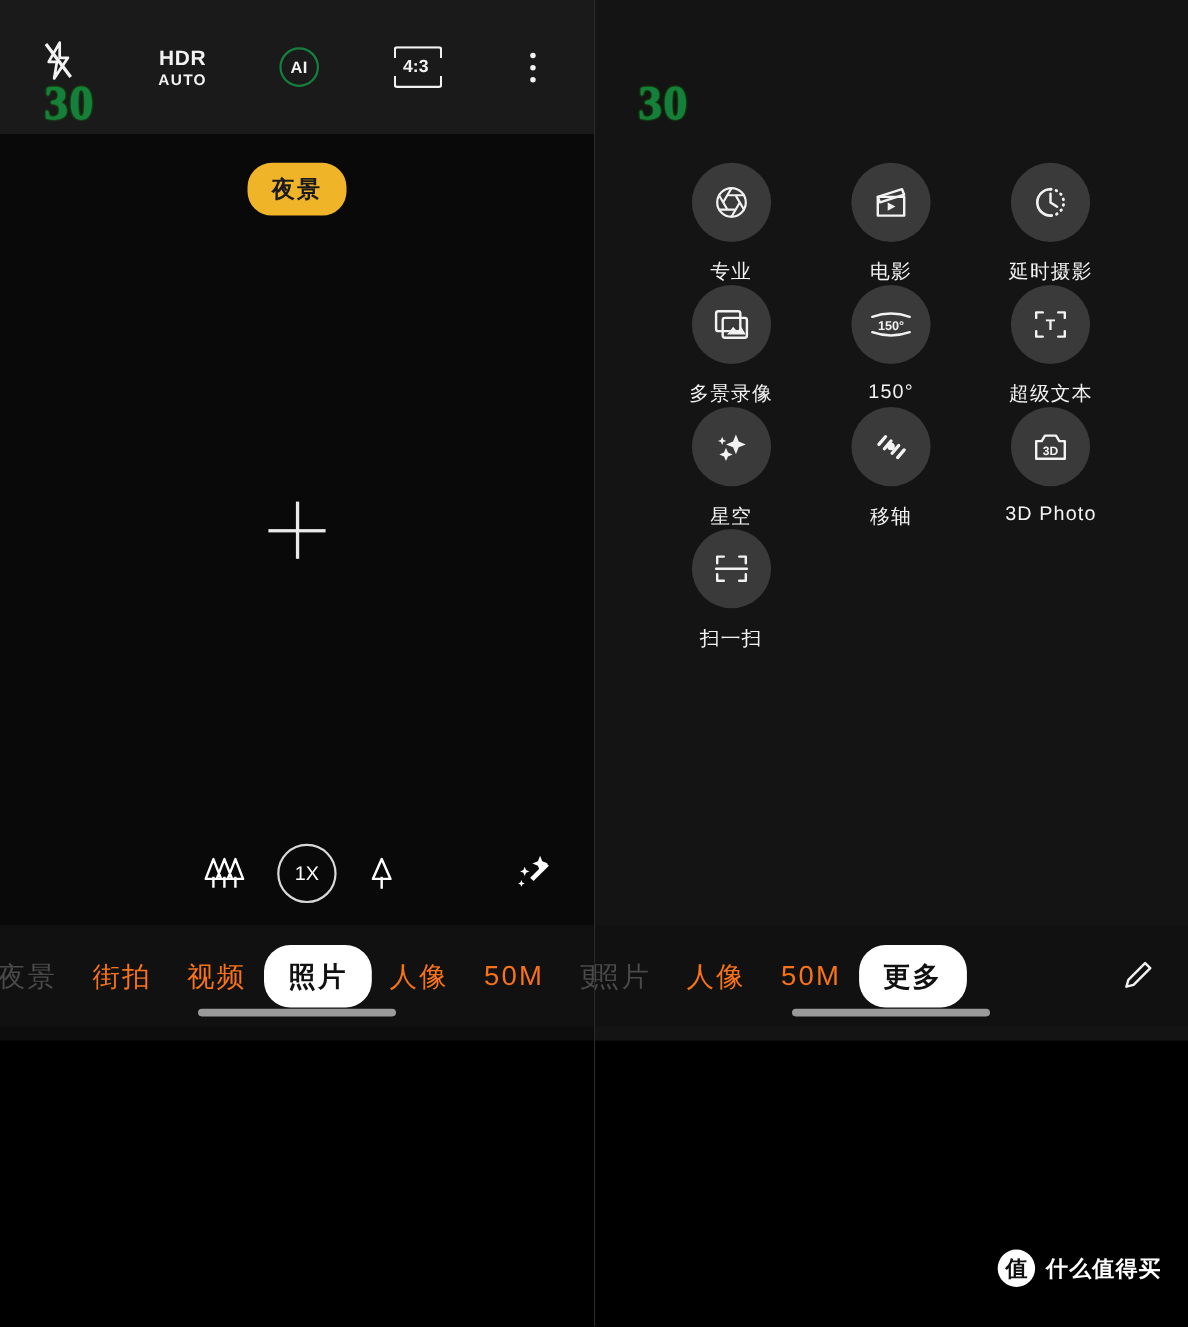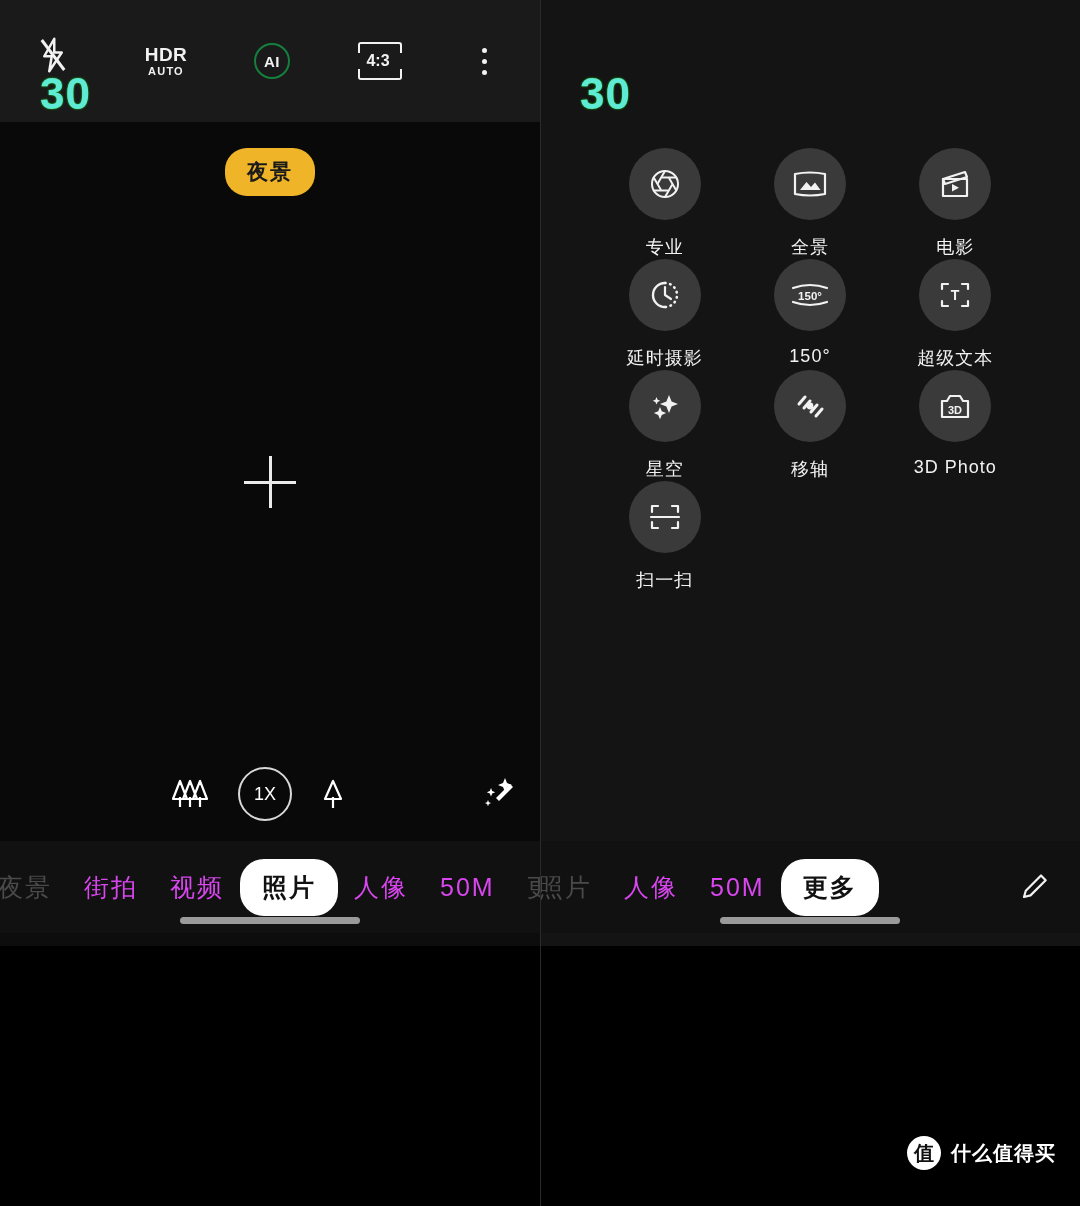--- a/index.html
+++ b/index.html
@@ -31,31 +31,31 @@
   .topbar-items{
     display:flex; align-items:center; width:100%;
     padding:0 30px; justify-content:space-between;
   }
   .tb{ display:flex; flex-direction:column; align-items:center; justify-content:center;
        min-width:52px; color:#f2f2f2; }
 
   .flash-slot{ position:relative; width:56px; height:56px; }
   .flash-icon{ position:absolute; left:8px; top:4px; }
   .fps{
-    position:absolute; font-family:Liberation Sans, sans-serif;
-    font-weight:700; color:#5eead4; letter-spacing:1px;
+    position:absolute; font-family:Liberation Serif, serif;
+    font-weight:700; color:#15803d; letter-spacing:1px;
     text-shadow:0 0 2px #19e019;
     font-size:44px; line-height:44px;
   }
   .fps-left{ left:40px; top:72px; }
   .fps-right{ left:580px; top:72px; z-index:55; }
 
   .hdr{ line-height:1; text-align:center; }
   .hdr .l1{ font-size:19px; font-weight:700; letter-spacing:.5px; }
-  .hdr .l2{ font-size:11px; font-weight:700; letter-spacing:1.2px; margin-top:2px; }
+  .hdr .l2{ font-size:14px; font-weight:700; letter-spacing:1.2px; margin-top:2px; }
 
   .ai-circle{
     width:36px; height:36px; border:2px solid #15803d; border-radius:50%;
     display:flex; align-items:center; justify-content:center;
     font-size:15px; font-weight:600; letter-spacing:.4px;
   }
   .ratio{
     position:relative; width:40px; height:38px;
     display:flex; align-items:center; justify-content:center;
     font-size:16px; font-weight:600;
@@ -83,38 +83,38 @@
   .crosshair{
     position:absolute; left:50%; top:50%; transform:translate(-50%,-50%);
     width:52px; height:52px;
   }
   .crosshair i{ position:absolute; background:#eaeaea; }
   .crosshair .h{ left:0; top:25px; width:52px; height:3px; }
   .crosshair .v{ left:25px; top:0; width:3px; height:52px; }
 
   .zoombar{
     position:absolute; left:0; bottom:20px; width:100%;
-    display:flex; align-items:center; padding:0 20px;
+    display:flex; align-items:center; padding:0 34px;
   }
   .zoom-group{ display:flex; align-items:center; gap:28px; margin-left:150px; }
   .zoom-pill{
     width:54px; height:54px; border-radius:50%;
     border:2px solid #d8d8d8; color:#fff; font-size:18px; font-weight:500;
     display:flex; align-items:center; justify-content:center;
   }
   .wand{ margin-left:auto; }
 
   
   .modestrip{
     position:absolute; left:0; top:841px; width:540px; height:92px;
     background:#111; display:flex; align-items:center;
     white-space:nowrap; overflow:hidden;
   }
   .mode{
-    color:#d946ef; font-size:25px; font-weight:500; letter-spacing:2px;
+    color:#f97316; font-size:25px; font-weight:500; letter-spacing:2px;
     padding:0 16px; flex:none;
   }
   .mode.dim{ color:#4a4a4a; }
   .mode.sel{
     background:#fff; color:#111; border-radius:24px;
     padding:12px 22px; font-weight:700;
   }
   .pencil{ margin-left:auto; padding-right:28px; display:flex; align-items:center; }
 
   
@@ -350,29 +350,20 @@
                 <path d="M29.3 24.5 L22.3 12.5"></path>
               <path d="M18 31 L25 19"></path>
                 <path d="M6.7 24.5 L20.5 24.5"></path>
                 <path d="M6.7 11.5 L13.7 23.5"></path>
             </g>
           </svg>
         </div>
         <div class="cell-lb">专业</div>
       </div>
 
-      <div class="cell">
-        <div class="cell-ic">
-          <svg width="38" height="34" viewBox="0 0 38 34">
-            <path d="M4 7 q15 -3 30 0 v20 q-15 3 -30 0 Z" fill="none" stroke="#f2f2f2" stroke-width="2.2" stroke-linejoin="round"></path>
-            <path d="M9 23 l6.5 -8 4.5 5 4 -4.5 5.5 7.5 Z" fill="#f2f2f2"></path>
-          </svg>
-        </div>
-        <div class="cell-lb">全景</div>
-      </div>
 
       <div class="cell">
         <div class="cell-ic">
           <svg width="34" height="34" viewBox="0 0 34 34">
             <path d="M5 12 h24 v17 H5 Z" fill="none" stroke="#f2f2f2" stroke-width="2.2" stroke-linejoin="round"></path>
             <path d="M5 12 L27 5 l2 5 -22 7 Z" fill="none" stroke="#f2f2f2" stroke-width="2.2" stroke-linejoin="round"></path>
             <path d="M14 17 l7 3.8 -7 3.8 Z" fill="#f2f2f2"></path>
           </svg>
         </div>
         <div class="cell-lb">电影</div>
@@ -383,20 +374,30 @@
         <div class="cell-ic">
           <svg width="34" height="34" viewBox="0 0 34 34">
             <path d="M17 5 A12 12 0 0 0 17 29" fill="none" stroke="#f2f2f2" stroke-width="2.4" stroke-linecap="round"></path>
             <path d="M17 5 A12 12 0 0 1 17 29" fill="none" stroke="#f2f2f2" stroke-width="2.6" stroke-linecap="round" stroke-dasharray="0.6 4.6"></path>
             <path d="M17 9 v8 l6 4" fill="none" stroke="#f2f2f2" stroke-width="2.2" stroke-linecap="round" stroke-linejoin="round"></path>
           </svg>
         </div>
         <div class="cell-lb">延时摄影</div>
       </div>
 
+      <div class="cell">
+        <div class="cell-ic">
+          <svg width="36" height="34" viewBox="0 0 36 34">
+            <rect x="4" y="5" width="22" height="18" rx="2" fill="none" stroke="#f2f2f2" stroke-width="2.2"></rect>
+            <rect x="10" y="11" width="22" height="18" rx="2" fill="none" stroke="#f2f2f2" stroke-width="2.2"></rect>
+            <path d="M14 26 l5.5 -7 4 4.5 3.5 -4 4 6.5 Z" fill="#f2f2f2"></path>
+          </svg>
+        </div>
+        <div class="cell-lb">多景录像</div>
+      </div>
 
 
 
       <div class="cell">
         <div class="cell-ic">
           <svg width="42" height="32" viewBox="0 0 42 32">
             <path d="M4 9 q17 -6 34 0" fill="none" stroke="#f2f2f2" stroke-width="2.2" stroke-linecap="round"></path>
             <path d="M4 23 q17 6 34 0" fill="none" stroke="#f2f2f2" stroke-width="2.2" stroke-linecap="round"></path>
             <text x="21" y="21" font-family="Liberation Sans, sans-serif" font-size="11.5" font-weight="700" fill="#f2f2f2" text-anchor="middle">150°</text>
           </svg>

